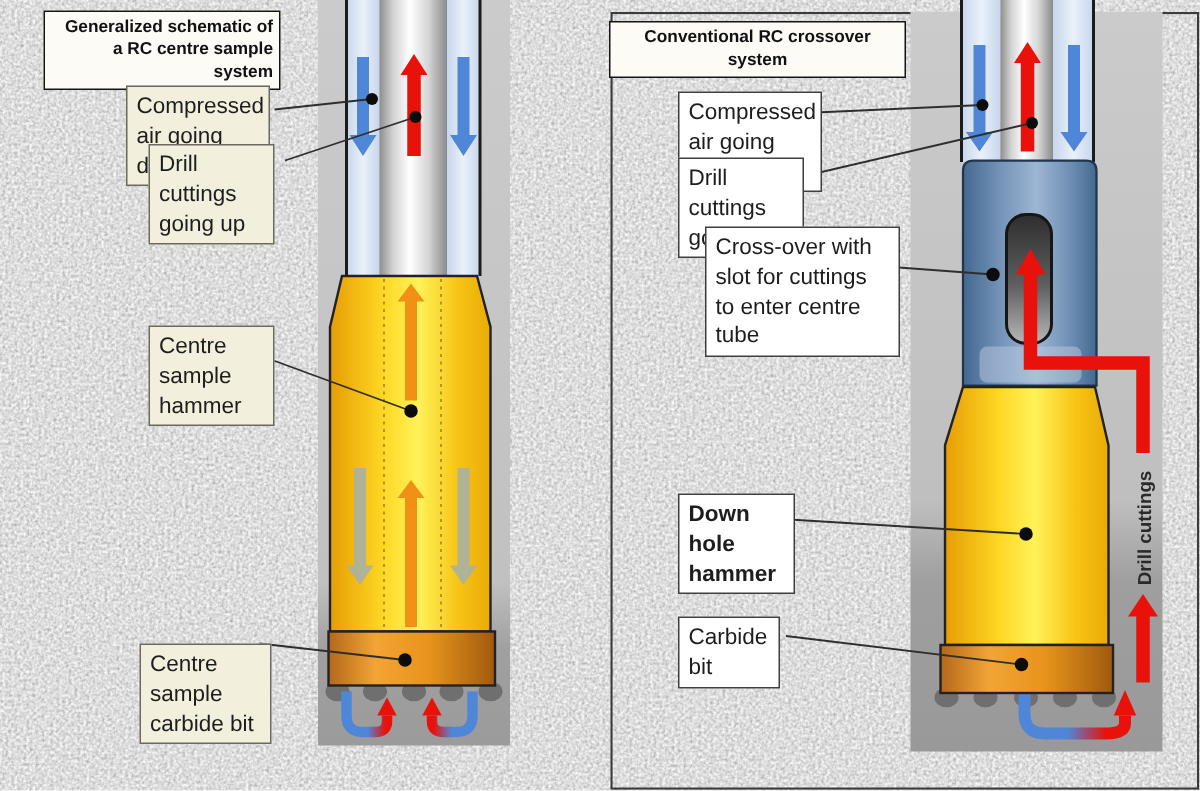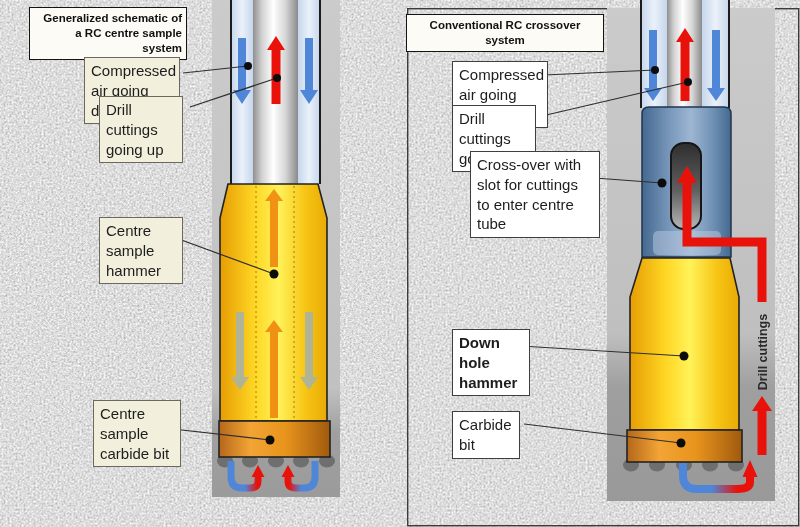--- a/index.html
+++ b/index.html
@@ -213,21 +213,21 @@
     <circle cx="662" cy="183" r="4.5"></circle>
         <circle cx="684" cy="356" r="4.5"></circle>
     <circle cx="681" cy="443" r="4.5"></circle>
   </g>
 </svg>
 
   <div class="ttl" style="left:29px;top:7px;width:158px;text-align:right;">Generalized schematic of a RC centre sample system</div>
   <div class="lbl" style="left:84px;top:57px;width:96px;">Compressed air going down</div>
   <div class="lbl" style="left:99px;top:96px;width:84px;">Drill cuttings going up</div>
   <div class="lbl" style="left:99px;top:217px;width:84px;">Centre sample hammer</div>
-  <div class="lbl" style="left:93px;top:400px;width:88px;">Centre sample carbide bit</div>
+  <div class="lbl" style="left:93px;top:429px;width:88px;">Centre sample carbide bit</div>
 
   <div class="ttl" style="left:406px;top:14px;width:198px;">Conventional RC crossover system</div>
   <div class="lbl lblw" style="left:452px;top:61px;width:96px;">Compressed air going down</div>
   <div class="lbl lblw" style="left:452px;top:105px;width:84px;">Drill cuttings going up</div>
   <div class="lbl lblw" style="left:470px;top:151px;width:130px;">Cross-over with slot for cuttings to enter centre tube</div>
   <div class="lbl lblw" style="left:452px;top:329px;width:78px;font-weight:bold;">Down hole hammer</div>
   <div class="lbl lblw" style="left:452px;top:411px;width:68px;">Carbide bit</div>
 </div>
 
 </body></html>

